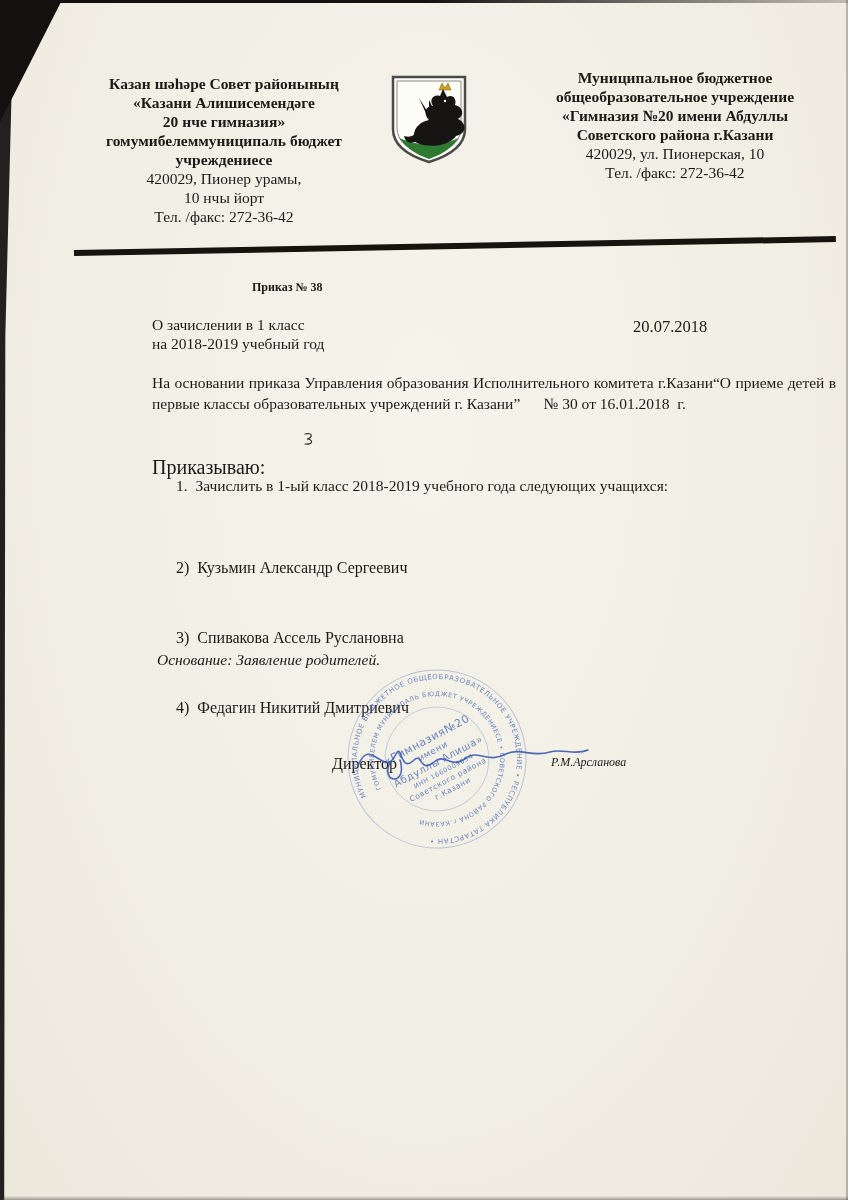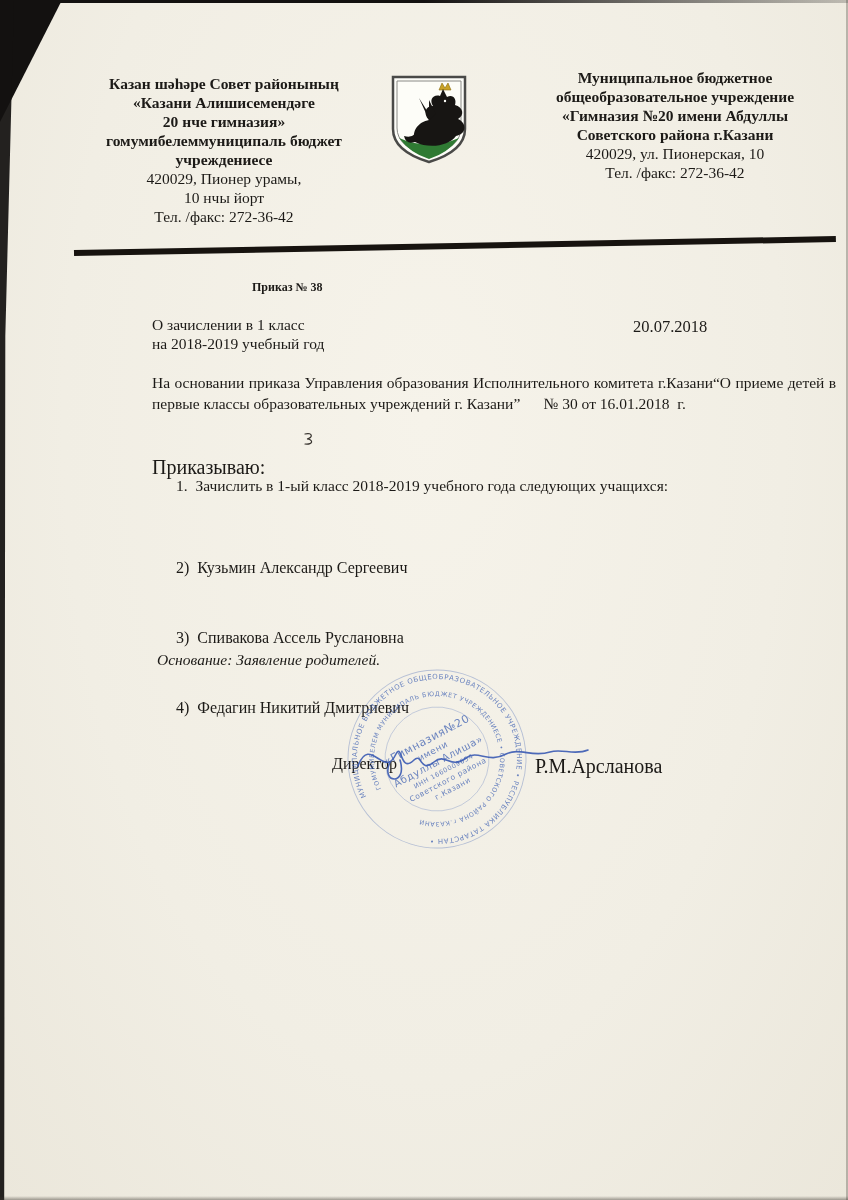--- a/index.html
+++ b/index.html
@@ -25,21 +25,21 @@
   .order-date{left:633px;top:276px;font-size:16.5px;font-weight:normal;margin-top:41px;}
   
   .subject{left:152px;top:315px;font-size:15.5px;line-height:19px;}
   .para{left:152px;top:372px;width:684px;font-size:15.5px;line-height:21px;
         text-align:justify;white-space:pre-wrap;}
   .resolution-label{left:152px;top:456px;font-size:20px;}
   .resolution-item{left:176px;top:477px;width:662px;font-size:15.5px;white-space:pre-wrap;}
   .students{left:176px;top:510px;font-size:16px;line-height:23.2px;white-space:pre-wrap;}
   .grounds{left:157px;top:651px;font-size:15.5px;font-style:italic;}
   .signer-role{left:332px;top:755px;font-size:16px;}
-  .signer-name{left:535px;top:755px;font-size:20px;}
+  .signer-name{left:551px;top:755px;font-size:12px;font-style:italic;}
   
   .stamp{left:340px;top:662px;width:195px;height:195px;opacity:.78;pointer-events:none;}
   .stamp text{font-family:"DejaVu Sans",sans-serif;letter-spacing:.6px;}
   .signature{left:350px;top:722px;width:252px;height:66px;pointer-events:none;}
   .ink-mark{left:300px;top:430px;width:18px;height:18px;}
   
   .corner-wedge{left:0;top:0;width:62px;height:122px;background:#131110;
                 clip-path:polygon(0 0,100% 0,0 100%);}
   .top-edge{left:0;top:0;width:100%;height:3px;
             background:linear-gradient(to right,#131110 0%,#131110 50%,rgba(19,17,16,.55) 78%,rgba(19,17,16,.22) 100%);}

